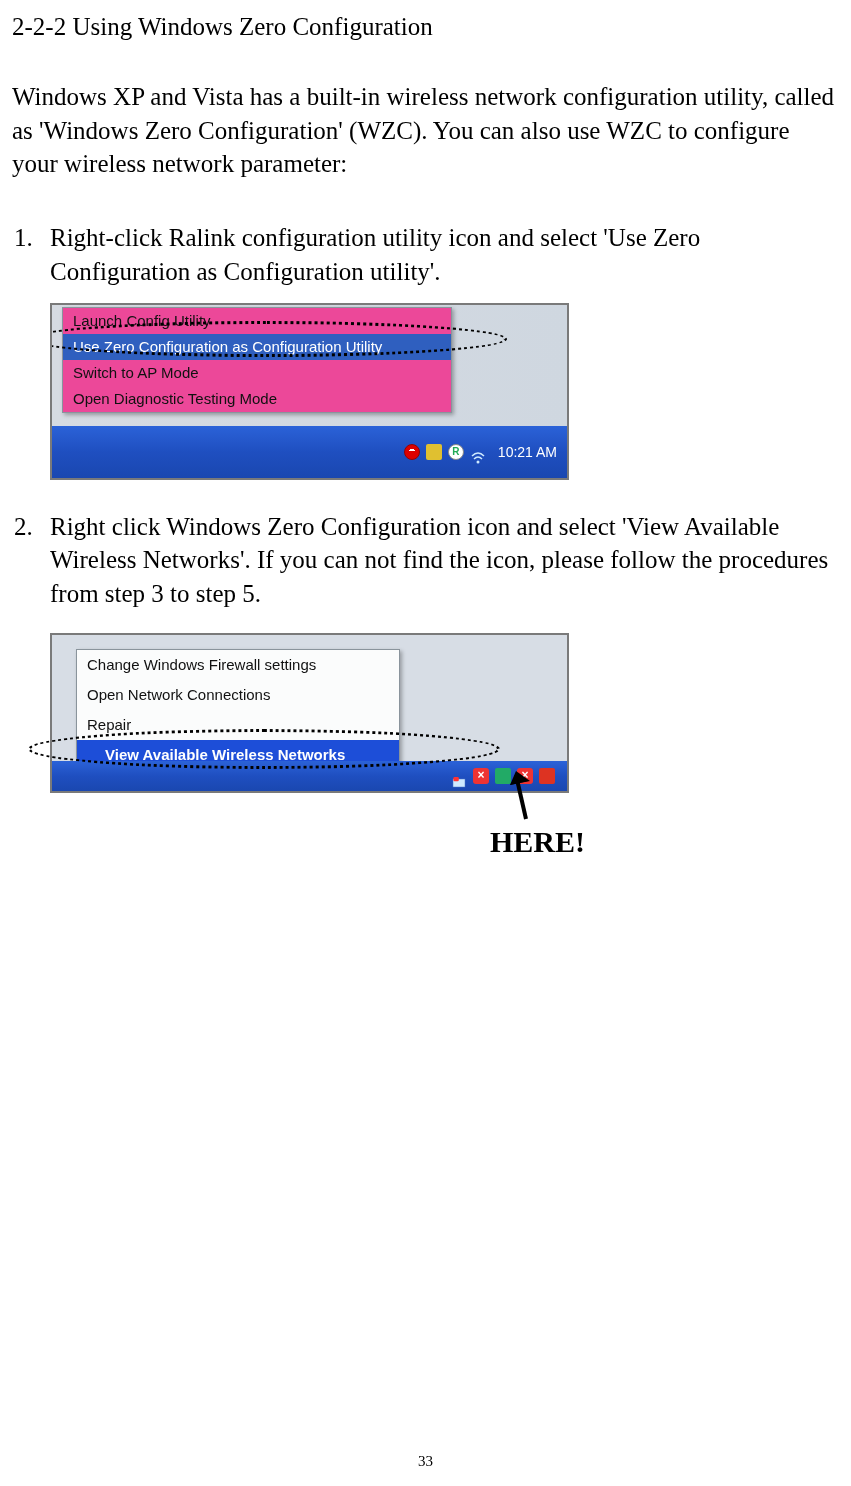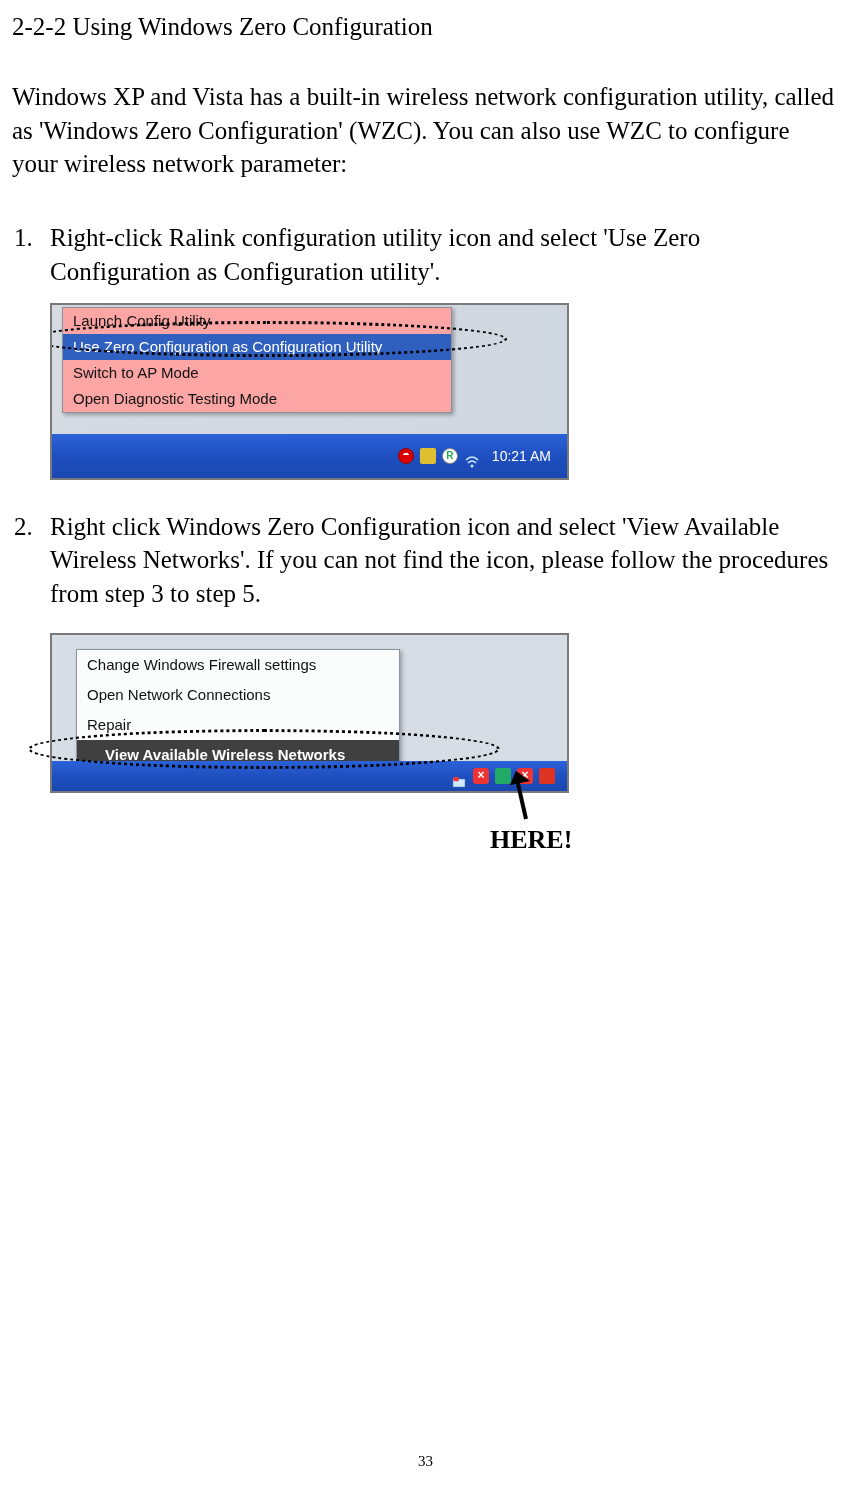--- a/index.html
+++ b/index.html
@@ -49,40 +49,40 @@
     }
     .shot1 .desktop-strip {
       position: absolute;
       left: 0; right: 0; top: 0; bottom: 36px;
       background: linear-gradient(to right, #d6dbe2, #cfd7e0);
     }
     .shot1 .menu {
       position: absolute;
       left: 10px; top: 2px;
       width: 390px;
-      background: #fca5a5;
+      background: #ec4899;
       border: 1px solid #8a949c;
       box-shadow: 2px 2px 4px rgba(0,0,0,0.3);
       font-family: Tahoma, Arial, sans-serif;
       font-size: 15px;
     }
     .shot1 .menu-item {
       padding: 4px 10px 5px 10px;
       color: #111;
     }
     .shot1 .menu-item.sel {
       background: #2f5fbf;
       color: #fff;
     }
     .shot1 .taskbar {
       position: absolute;
-      left:0; right:0; bottom:0; height:44px;
+      left:0; right:0; bottom:0; height:52px;
       background: linear-gradient(to bottom, #2b62d8, #1f4fc0 50%, #1a47b0);
       display:flex; align-items:center; justify-content:flex-end;
-      padding-right:12px;
+      padding-right:6px;
     }
     .shot1 .tray-icons { display:flex; align-items:center; gap:6px; margin-right:8px; }
     .shot1 .tray-icon { width:16px; height:16px; }
     .shot1 .clock {
       color:#fff; font-family: Tahoma, Arial, sans-serif; font-size:14px;
       padding: 0 4px;
     }
     .shot1 .callout {
       position: absolute;
       pointer-events: none;
@@ -111,21 +111,21 @@
       border: 1px solid #8a949c;
       box-shadow: 2px 2px 4px rgba(0,0,0,0.3);
       font-family: Tahoma, Arial, sans-serif;
       font-size: 15px;
     }
     .shot2 .menu-item {
       padding: 6px 10px 7px 10px;
       color: #111;
     }
     .shot2 .menu-item.sel {
-      background: #404040;
+      background: #1d4ed8;
       color: #fff;
       font-weight: bold;
       padding-left: 28px;
     }
     .shot2 .taskbar {
       position: absolute;
       left:0; right:0; bottom:0; height:30px;
       background: linear-gradient(to bottom, #2b62d8, #1f4fc0 50%, #1a47b0);
       display:flex; align-items:center; justify-content:flex-end;
       padding-right:6px;
@@ -142,21 +142,21 @@
       width: 472px;
       height: 40px;
       z-index: 5;
     }
     .arrow-note {
       position: absolute;
       left: 440px;
       top: 138px;
       width: 160px;
       font-family: "Times New Roman", Times, serif;
-      font-size: 26px;
+      font-size: 30px;
       font-weight: bold;
       text-align: left;
     }
     .arrow-note svg { display:block; margin-bottom:4px; margin-left:20px; }
     .page-number {
       position: absolute;
       bottom: 16px;
       left: 0; right: 0;
       text-align: center;
       font-size: 15px;

